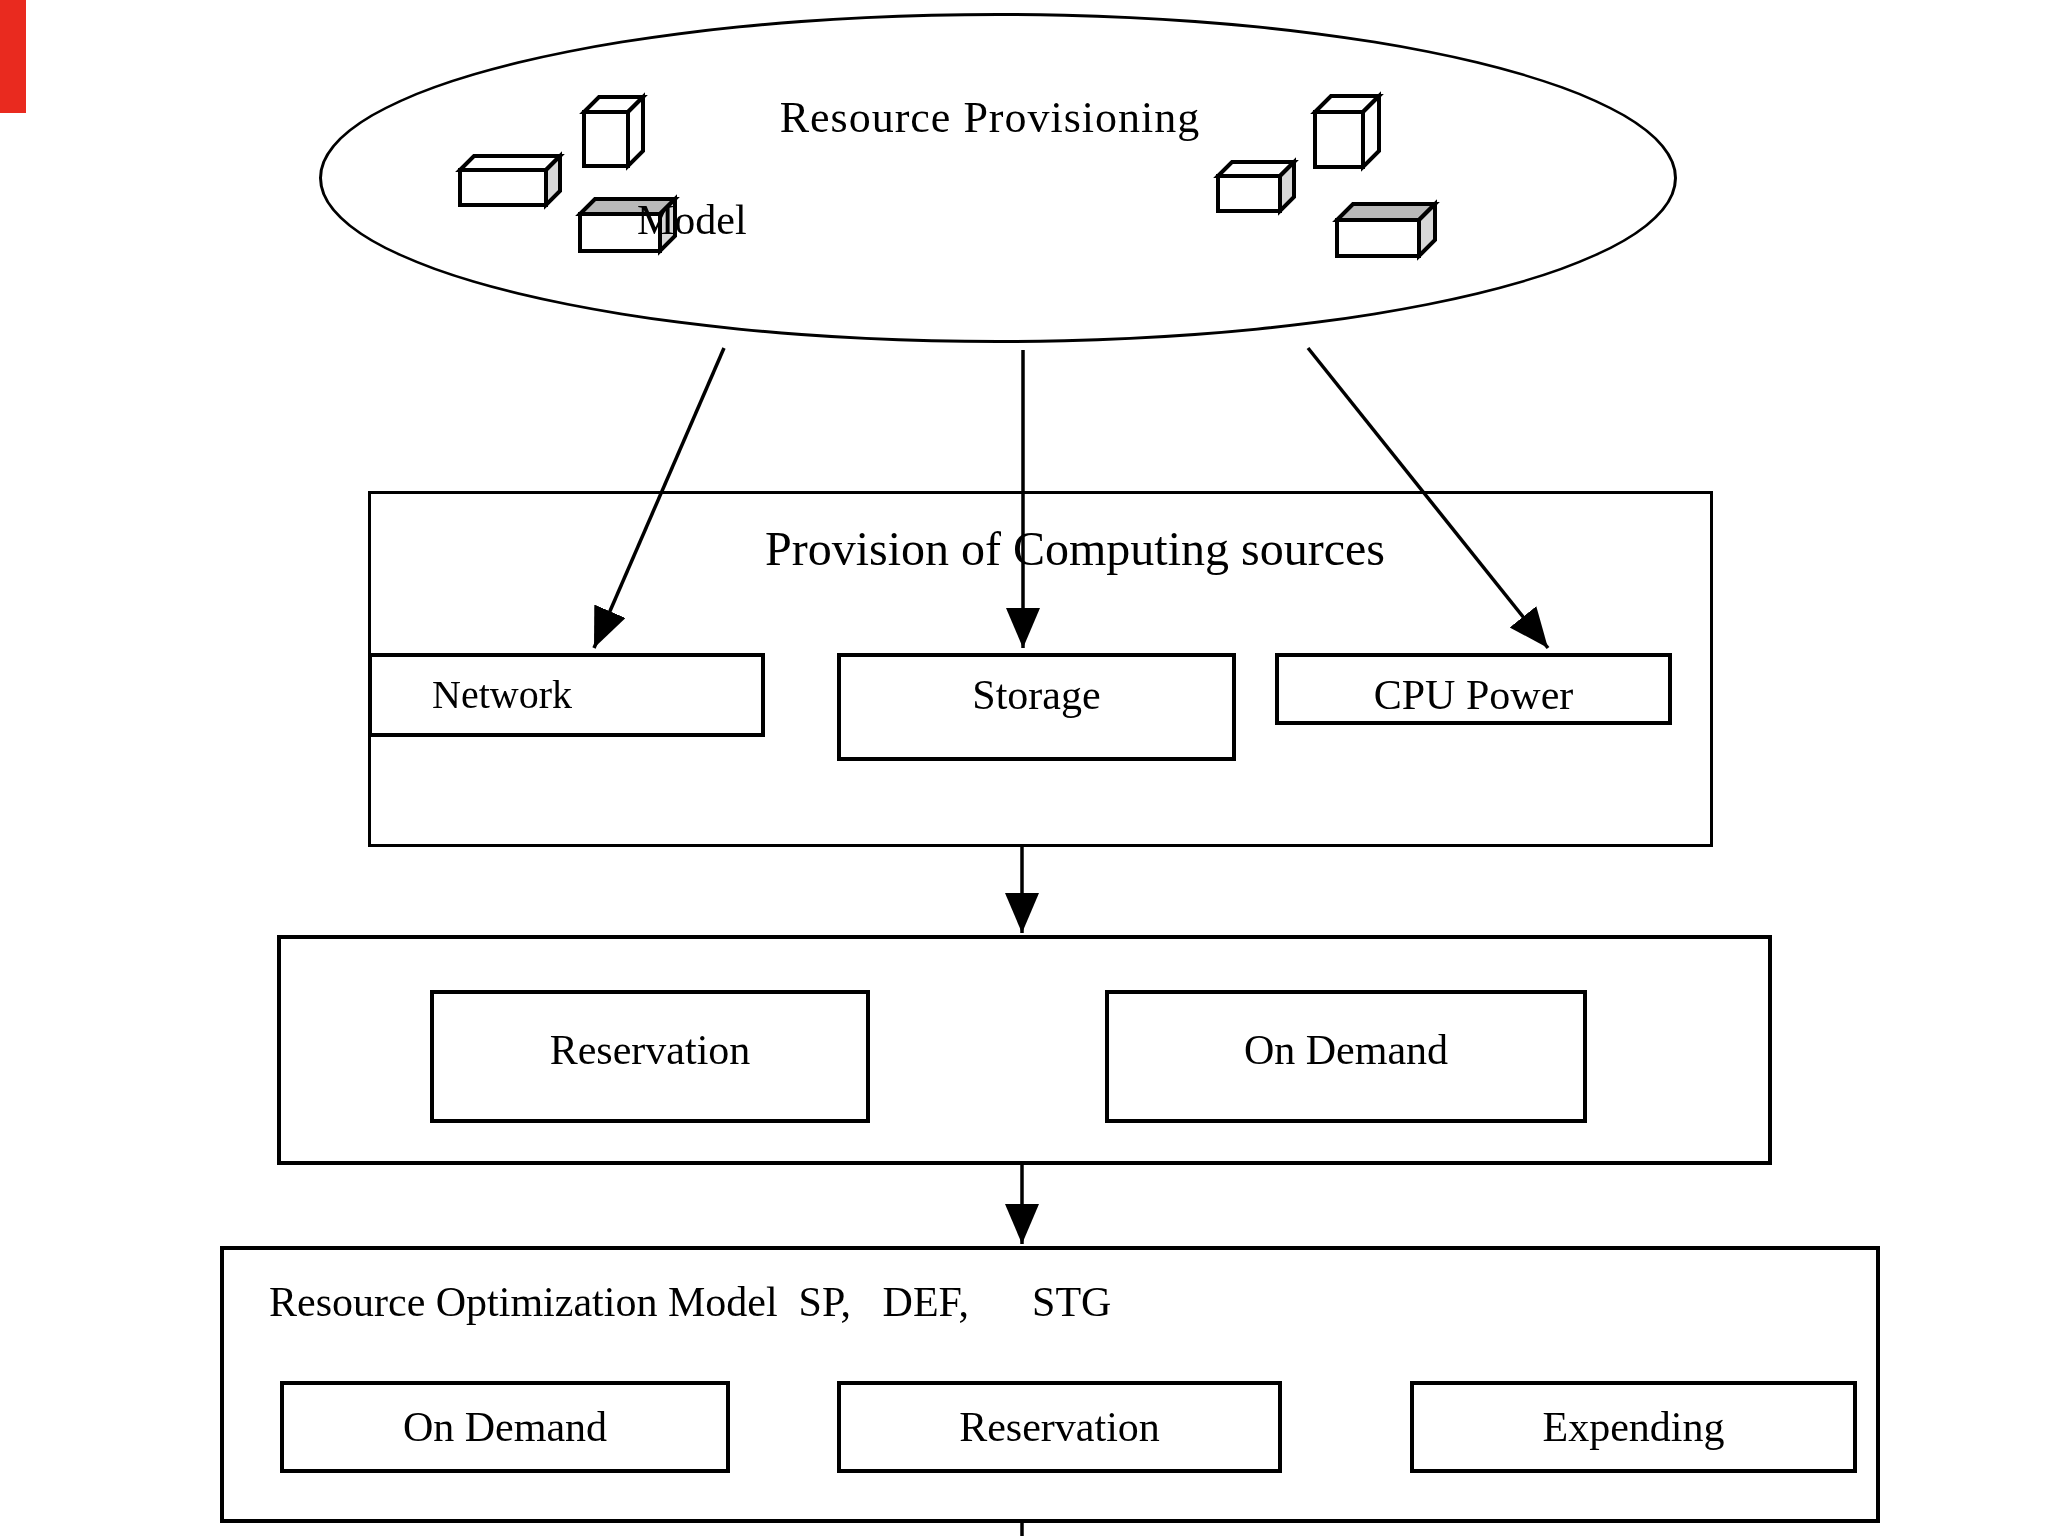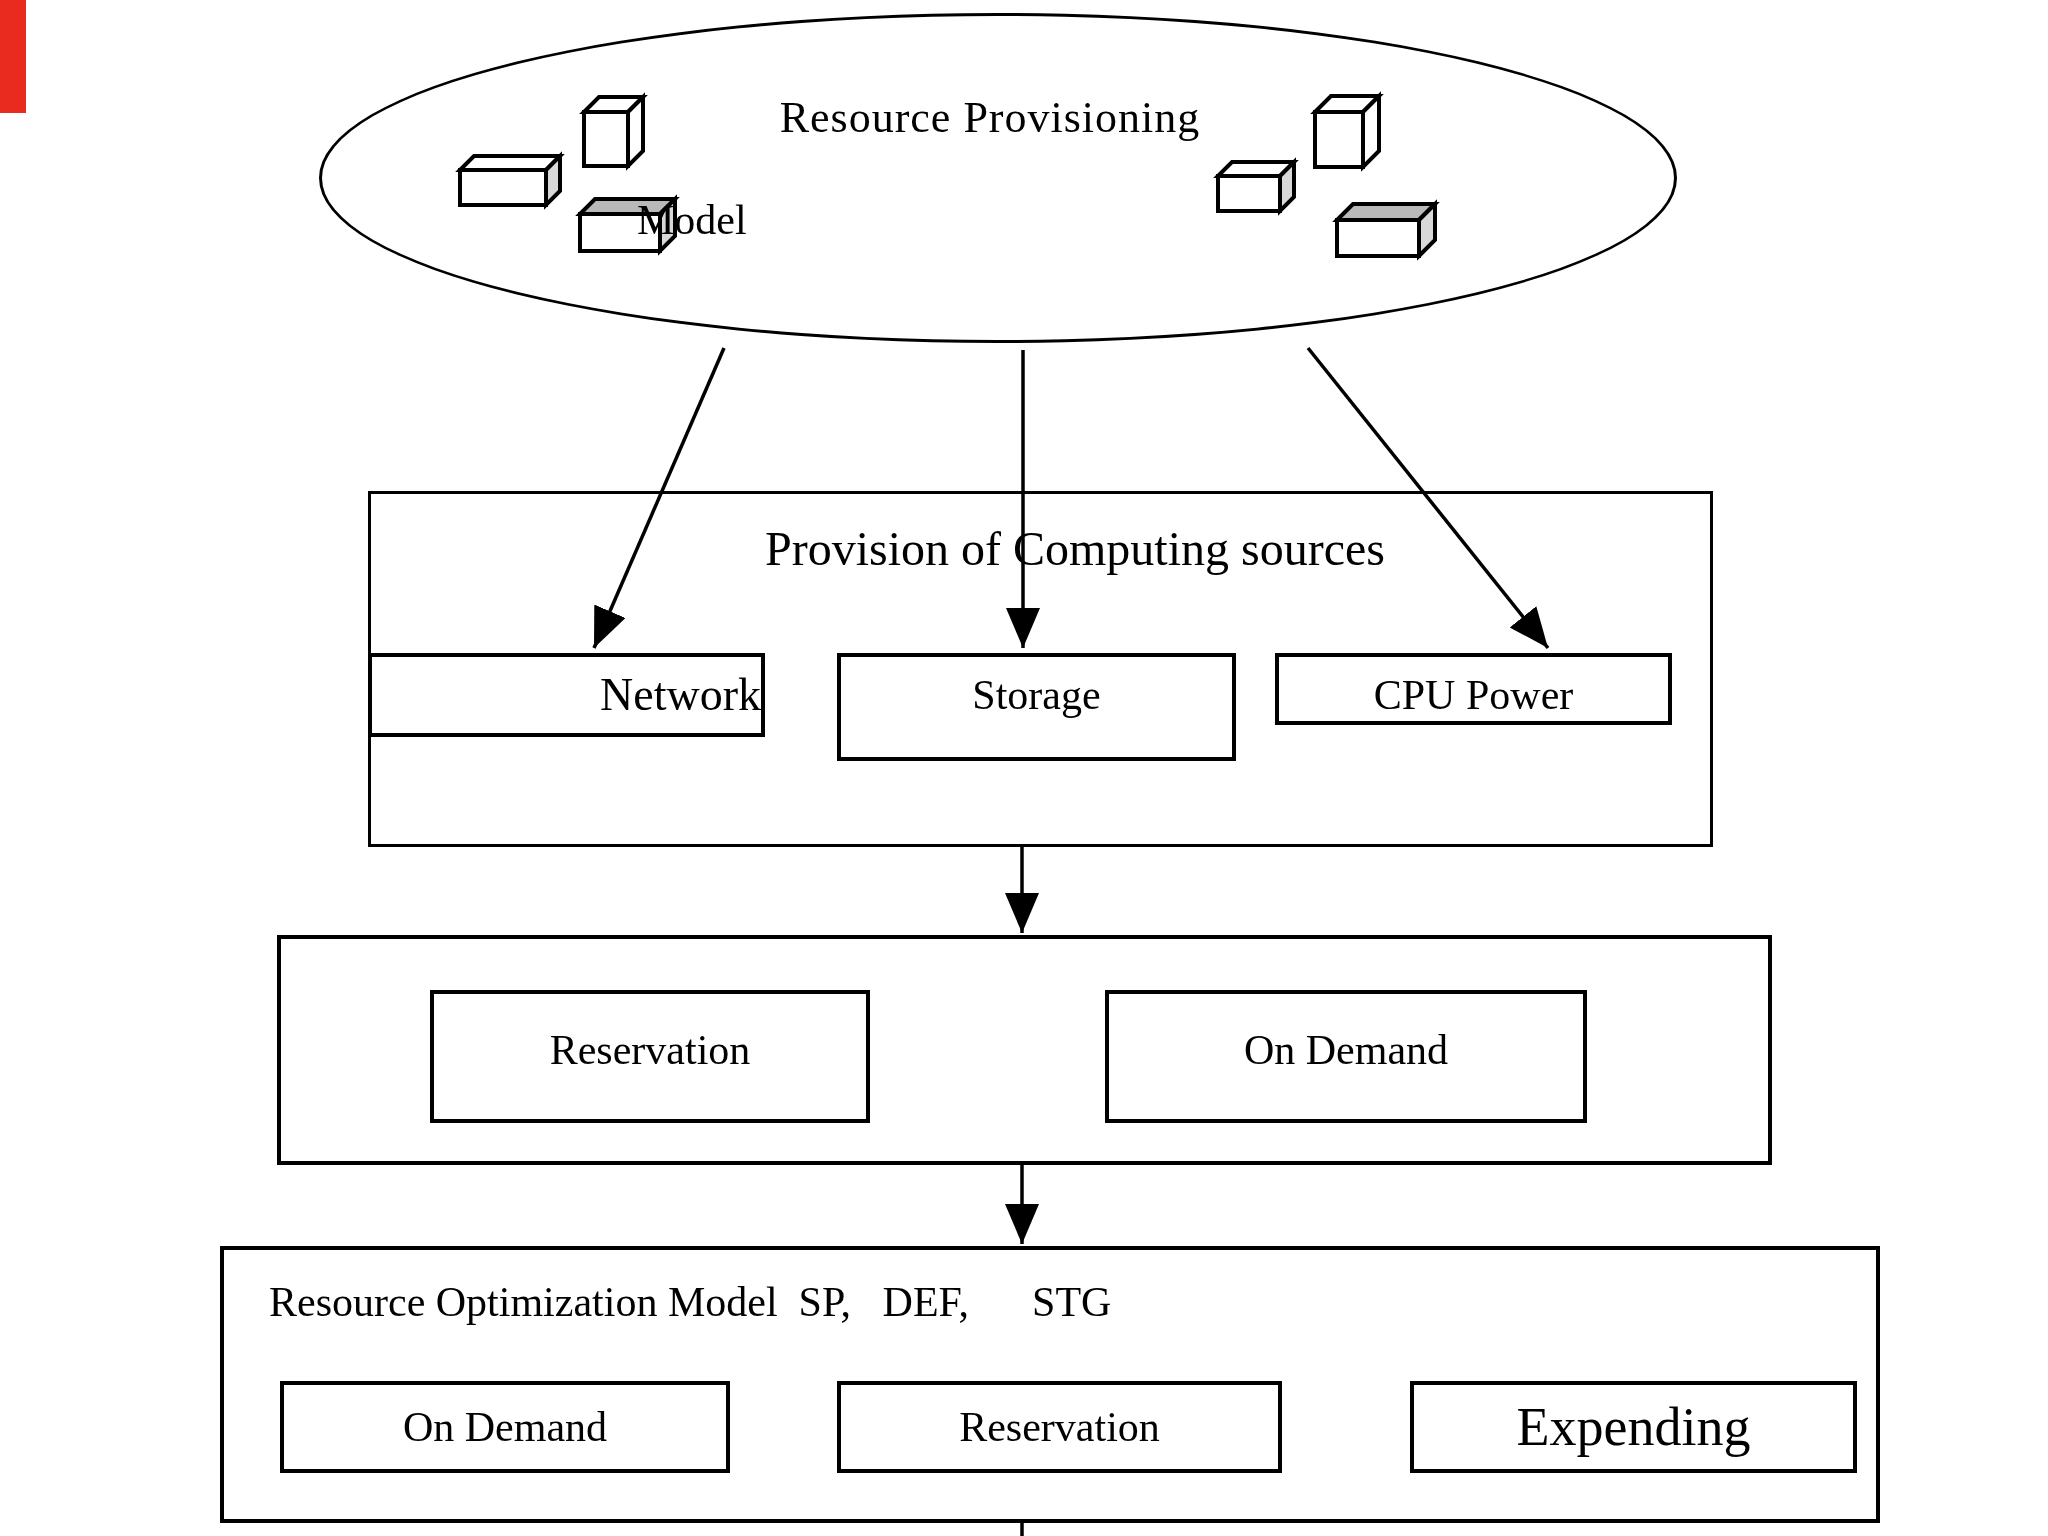--- a/index.html
+++ b/index.html
@@ -21,38 +21,38 @@
     border:3px solid #000;border-radius:50%;
     background:transparent;
   }
   .ellipse-line1{left:640px;top:92px;width:700px;text-align:center;font-size:44px;letter-spacing:1px;}
   .ellipse-line2{left:637px;top:196px;width:600px;text-align:left;font-size:42px;}
   
   .rect{border:3px solid #000;background:transparent;}
   .box1{left:368px;top:491px;width:1345px;height:356px;}
   .box1-title{left:455px;top:521px;width:1240px;text-align:center;font-size:48px;}
   .net{left:368px;top:653px;width:397px;height:84px;border-width:4px;
-       font-size:46px;line-height:76px;padding-left:60px;text-align:right;}
+       font-size:40px;line-height:76px;padding-left:60px;}
   .sto{left:837px;top:653px;width:399px;height:108px;border-width:4px;
        font-size:42px;line-height:76px;text-align:center;}
   .cpu{left:1275px;top:653px;width:397px;height:72px;border-width:4px;
        font-size:42px;line-height:76px;text-align:center;}
   .box2{left:277px;top:935px;width:1495px;height:230px;border-width:4px;}
   .res2{left:430px;top:990px;width:440px;height:133px;border-width:4px;
         font-size:42px;line-height:112px;text-align:center;}
   .ond2{left:1105px;top:990px;width:482px;height:133px;border-width:4px;
         font-size:42px;line-height:112px;text-align:center;}
   .box3{left:220px;top:1246px;width:1660px;height:277px;border-width:4px;}
   .box3-title{left:269px;top:1278px;width:1500px;font-size:42px;white-space:pre;}
   .ond3{left:280px;top:1381px;width:450px;height:92px;border-width:4px;
         font-size:42px;line-height:84px;text-align:center;}
   .res3{left:837px;top:1381px;width:445px;height:92px;border-width:4px;
         font-size:42px;line-height:84px;text-align:center;}
   .exp3{left:1410px;top:1381px;width:447px;height:92px;border-width:4px;
-        font-size:54px;line-height:84px;text-align:center;}
+        font-size:42px;line-height:84px;text-align:center;}
 </style>
 </head>
 <body>
 
 <div id="stage">
 
   <svg id="lines-layer" viewBox="0 0 2048 1536" xmlns="http://www.w3.org/2000/svg">
     <defs>
       <marker id="ah" markerUnits="userSpaceOnUse" markerWidth="42" markerHeight="36" refX="40" refY="17" orient="auto">
         <path d="M0,0 L40,17 L0,34 Z" fill="#000"></path>

